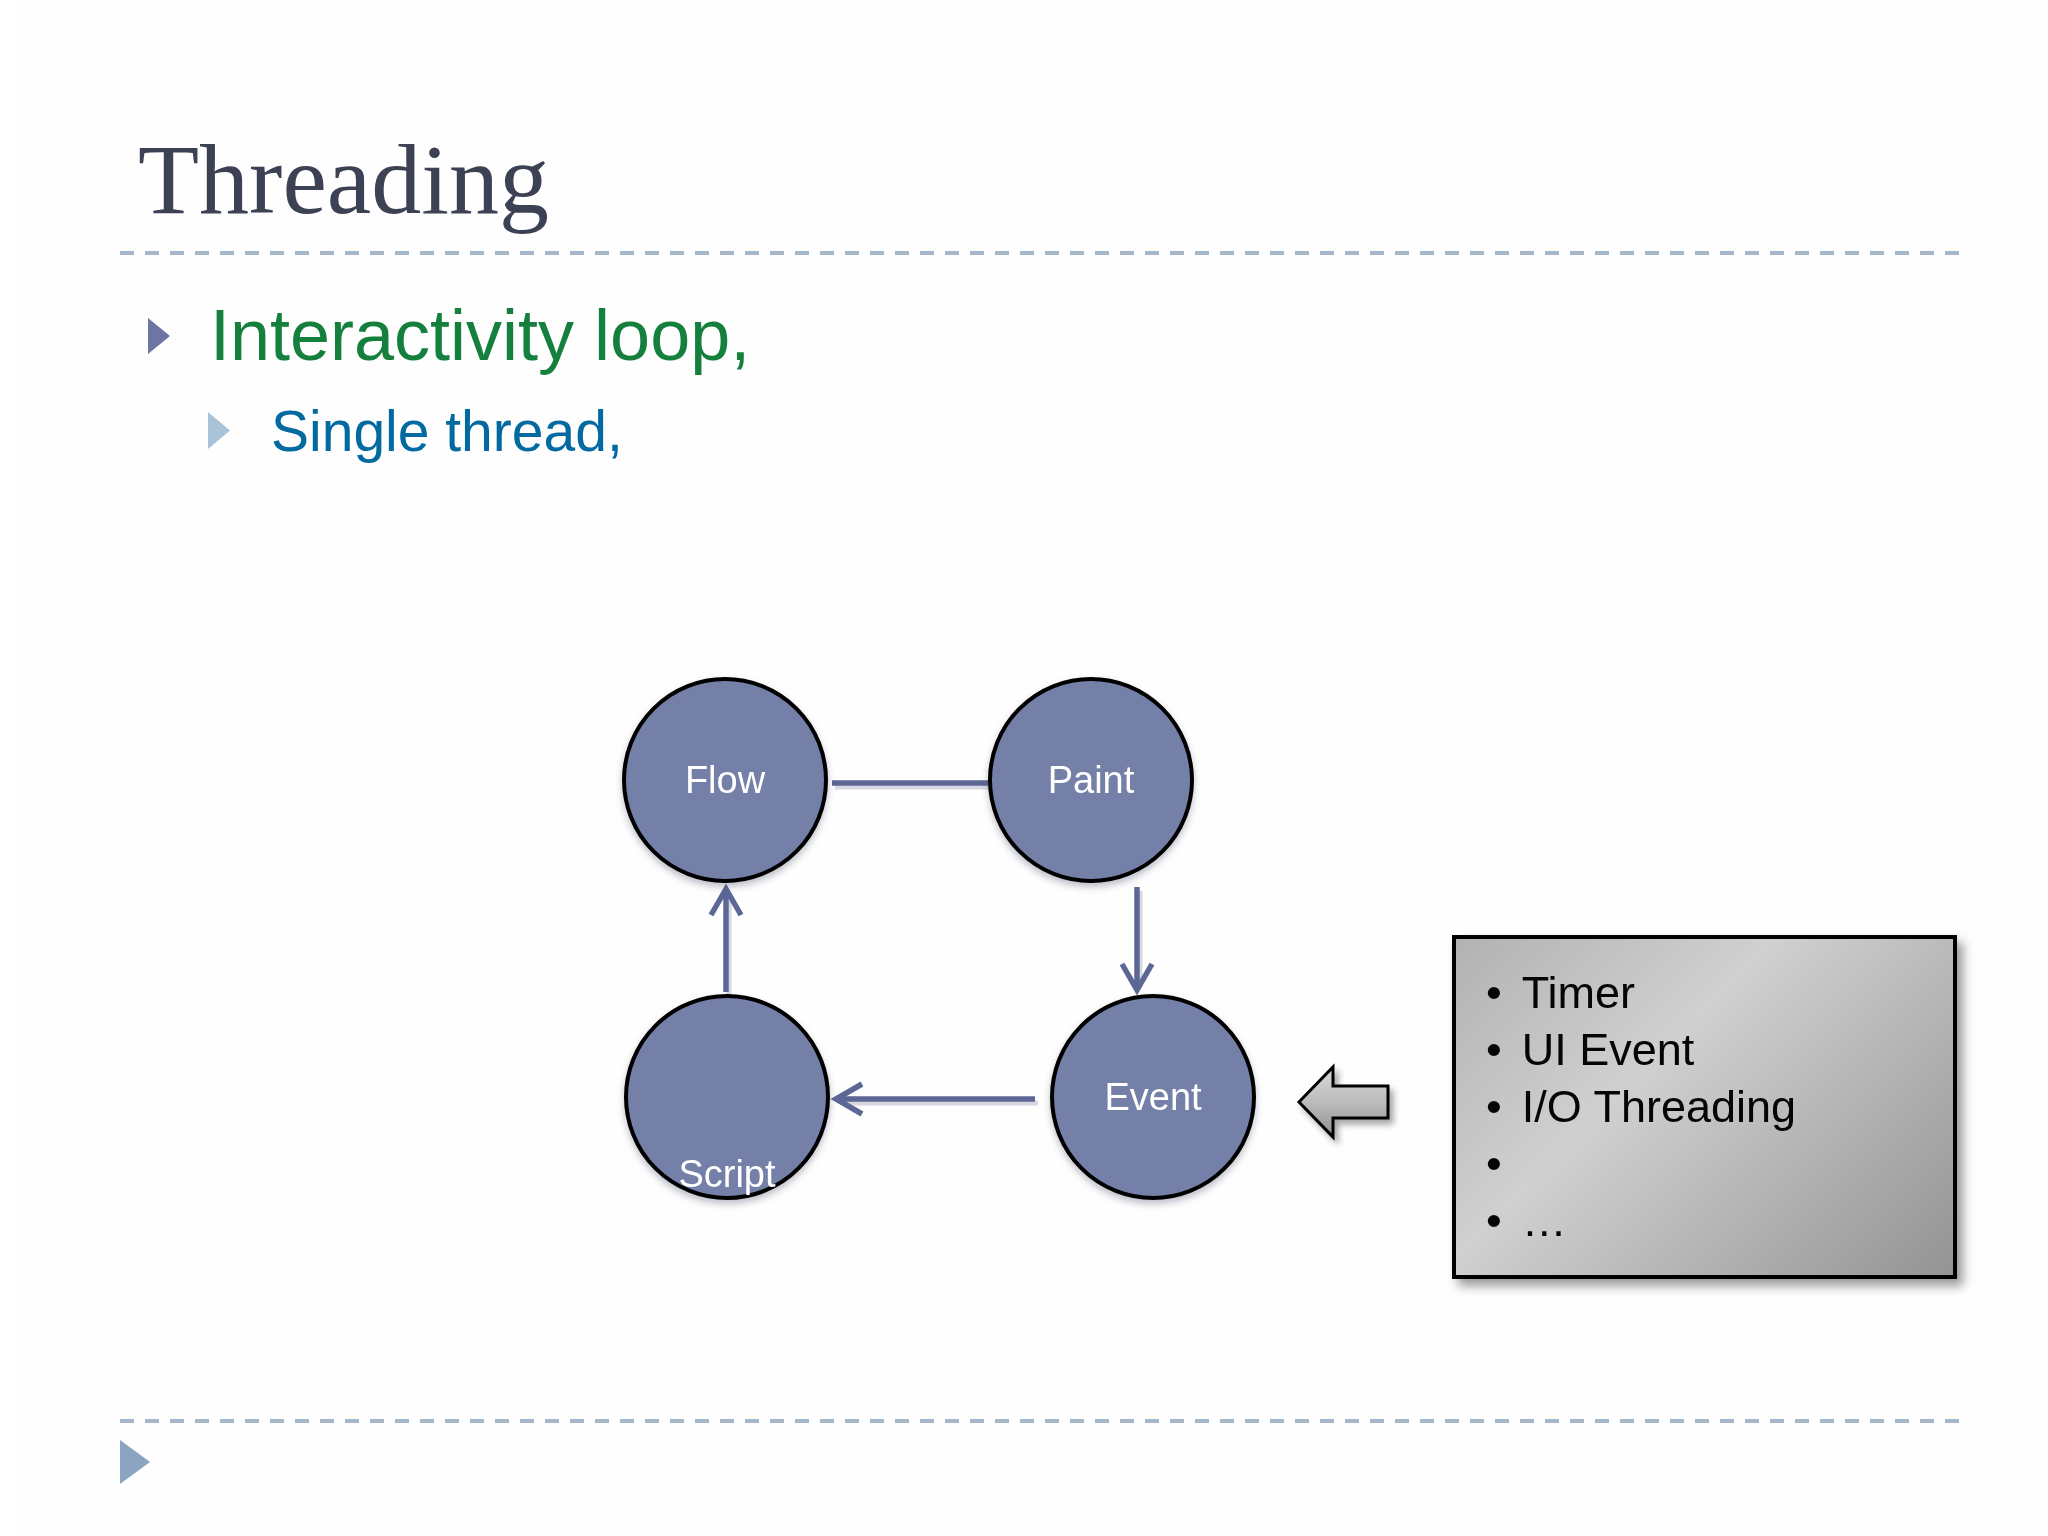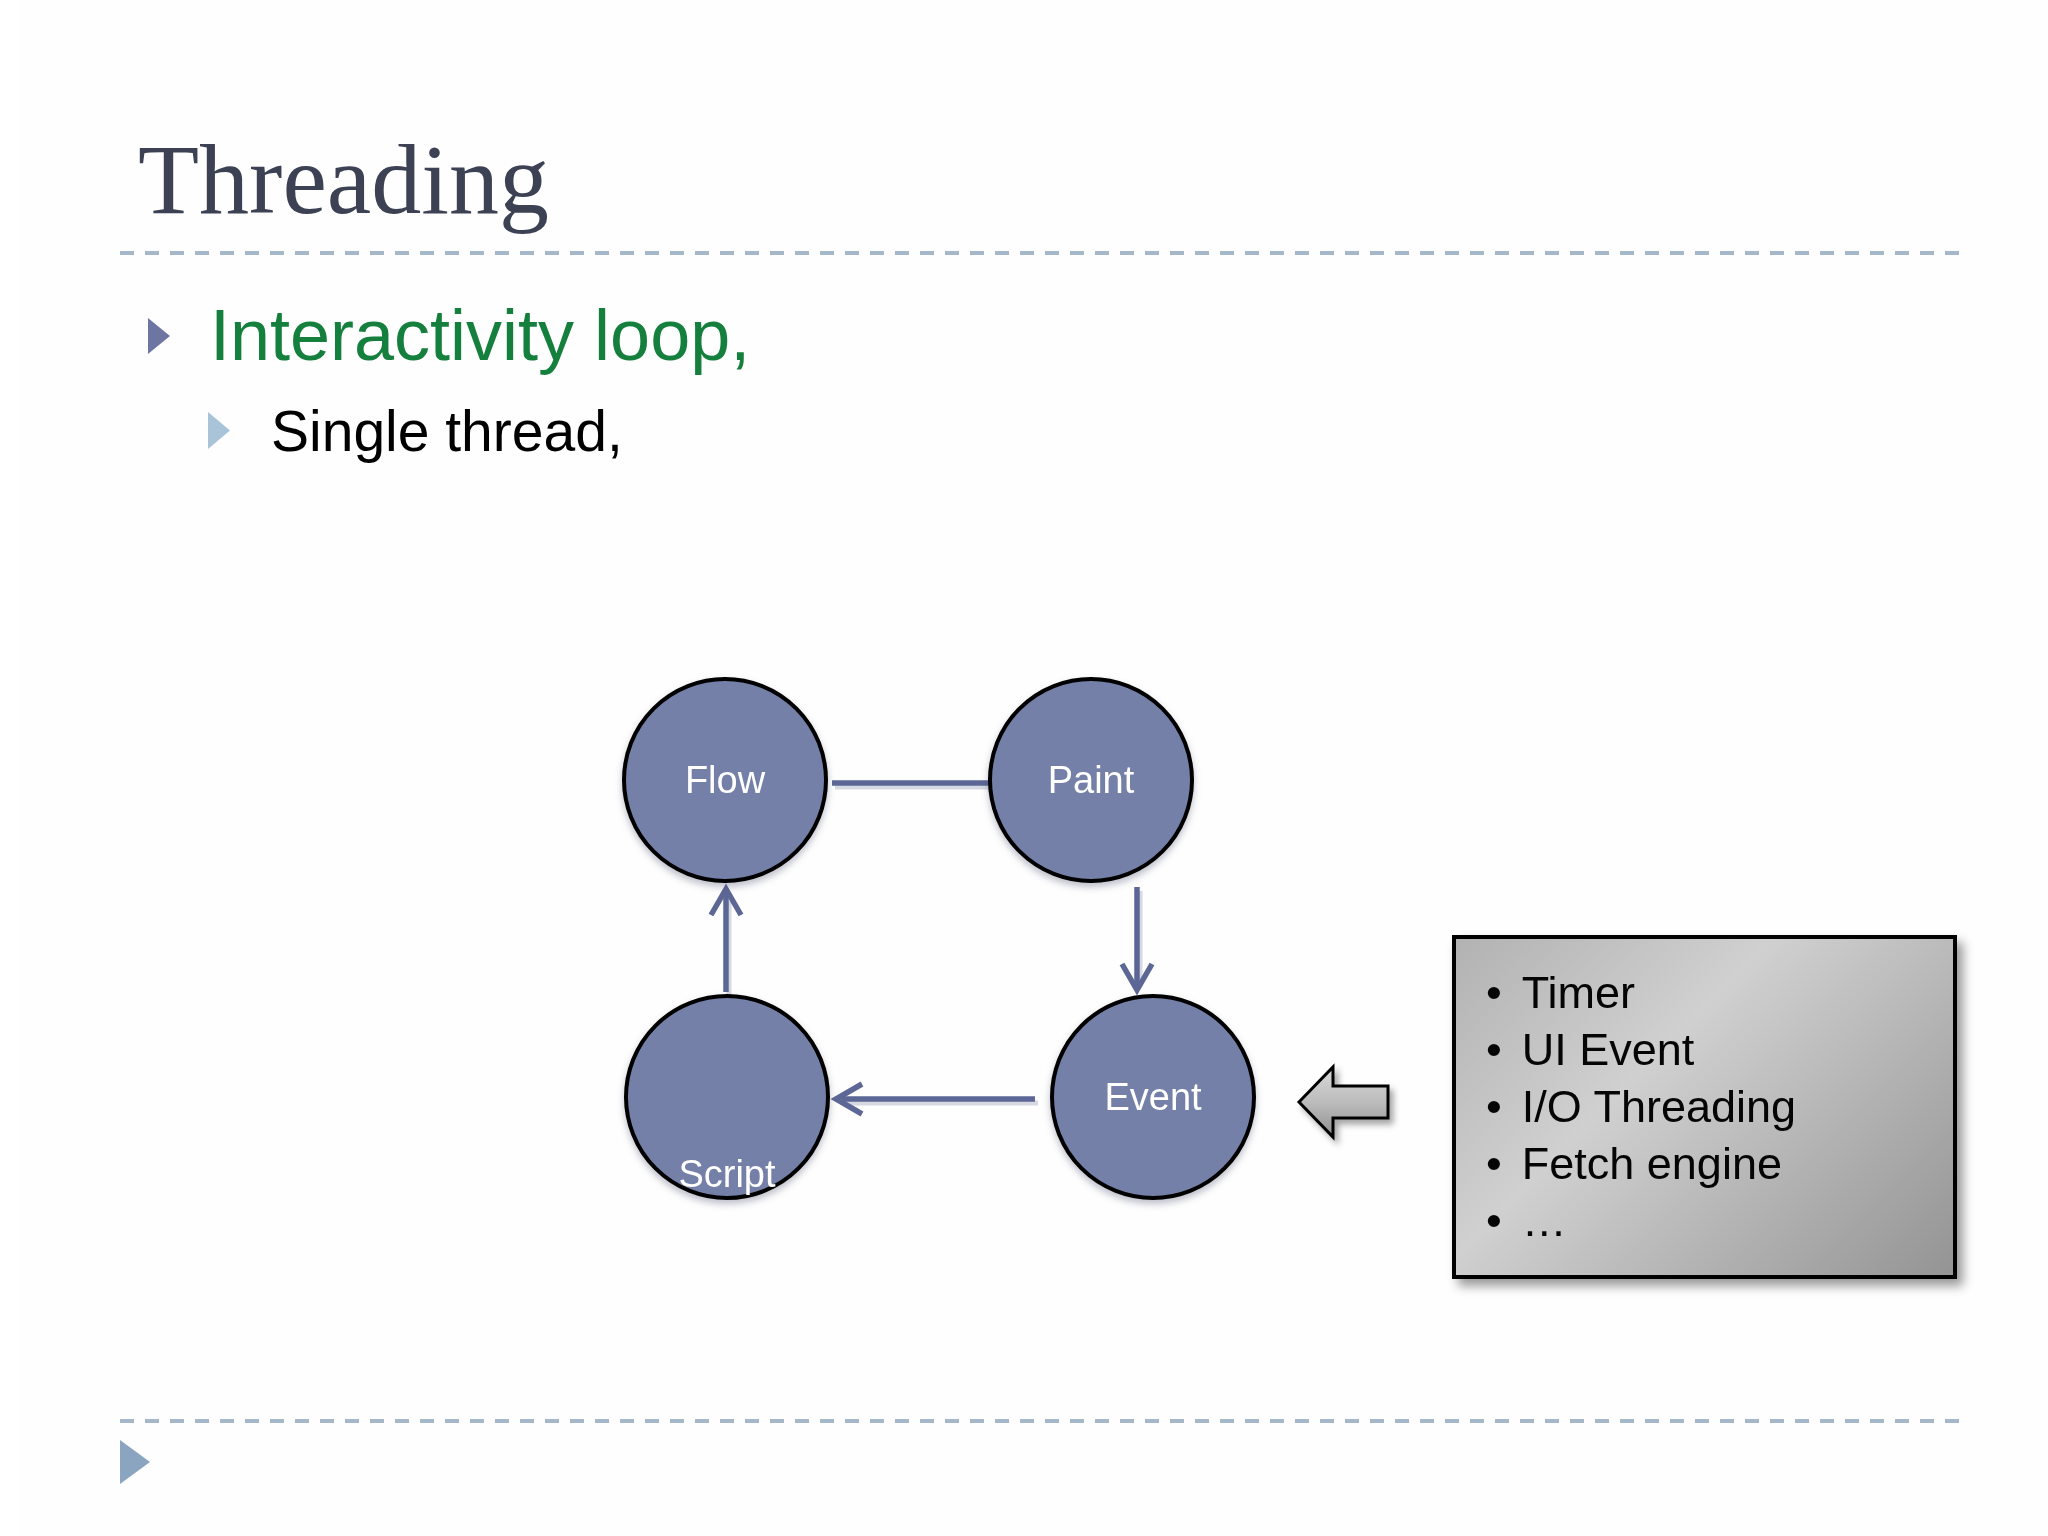--- a/index.html
+++ b/index.html
@@ -20,21 +20,21 @@
   
   .tri{position:absolute;clip-path:polygon(0 0,100% 50%,0 100%);}
   .b1-icon{left:128px;top:318px;width:22px;height:36px;background:#6d76a3;}
   .b2-icon{left:188px;top:412px;width:22px;height:37px;background:#a9c3d9;}
   .b1-text{
     position:absolute;left:190px;top:296px;font-size:72px;line-height:1.1;
     color:#15803d;white-space:nowrap;
   }
   .b2-text{
     position:absolute;left:251px;top:400px;font-size:57px;line-height:1.1;
-    color:#000000;white-space:nowrap;
+    color:#0369a1;white-space:nowrap;
   }
 
   
   .node{
     position:absolute;width:206px;height:206px;border-radius:50%;
     background:#7580a8;border:4px solid #000000;box-sizing:border-box;
     display:flex;align-items:center;justify-content:center;
     color:#ffffff;font-size:38px;
     box-shadow:0 4px 7px rgba(70,75,105,0.35);
   }
@@ -139,21 +139,20 @@
     <div class="callout-item">
       <span class="dot">•</span>
       <span>UI Event</span>
     </div>
     <div class="callout-item">
       <span class="dot">•</span>
       <span>I/O Threading</span>
     </div>
     <div class="callout-item">
       <span class="dot">•</span>
-      <span>Fetch engine</span>
     </div>
     <div class="callout-item">
       <span class="dot">•</span>
       <span>…</span>
     </div>
   </div>
 
   <div class="tri footer-tri"></div>
 
 </div>

